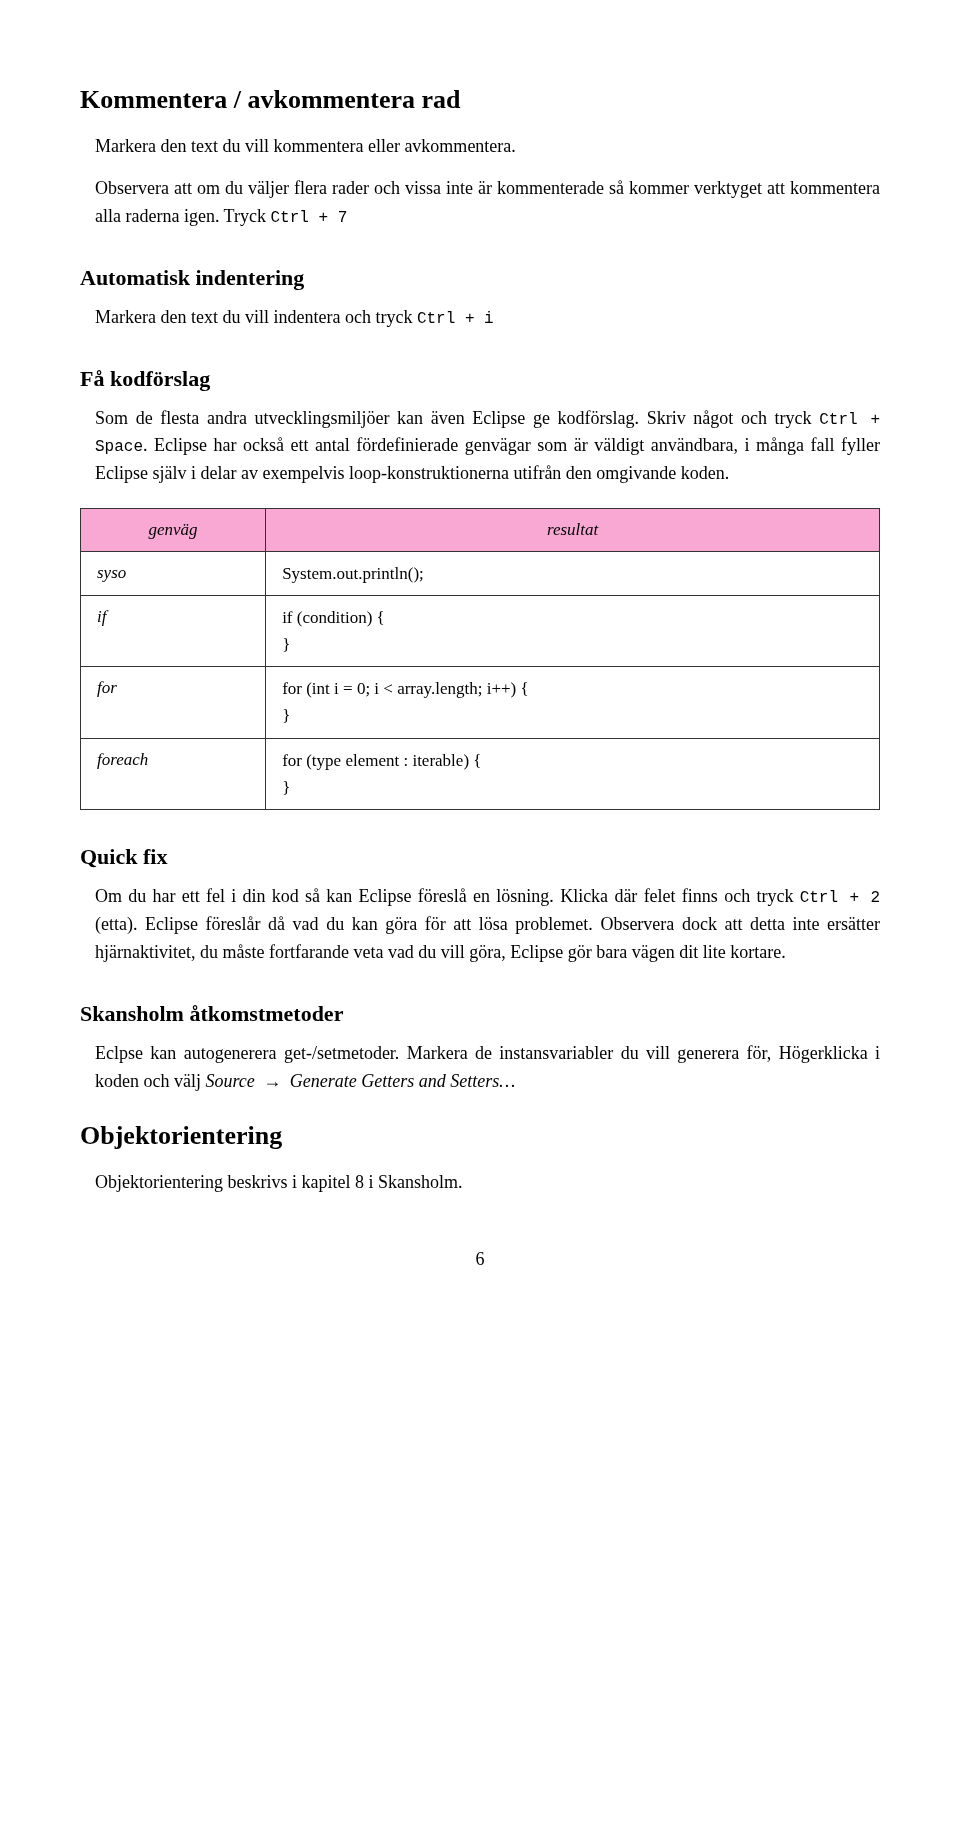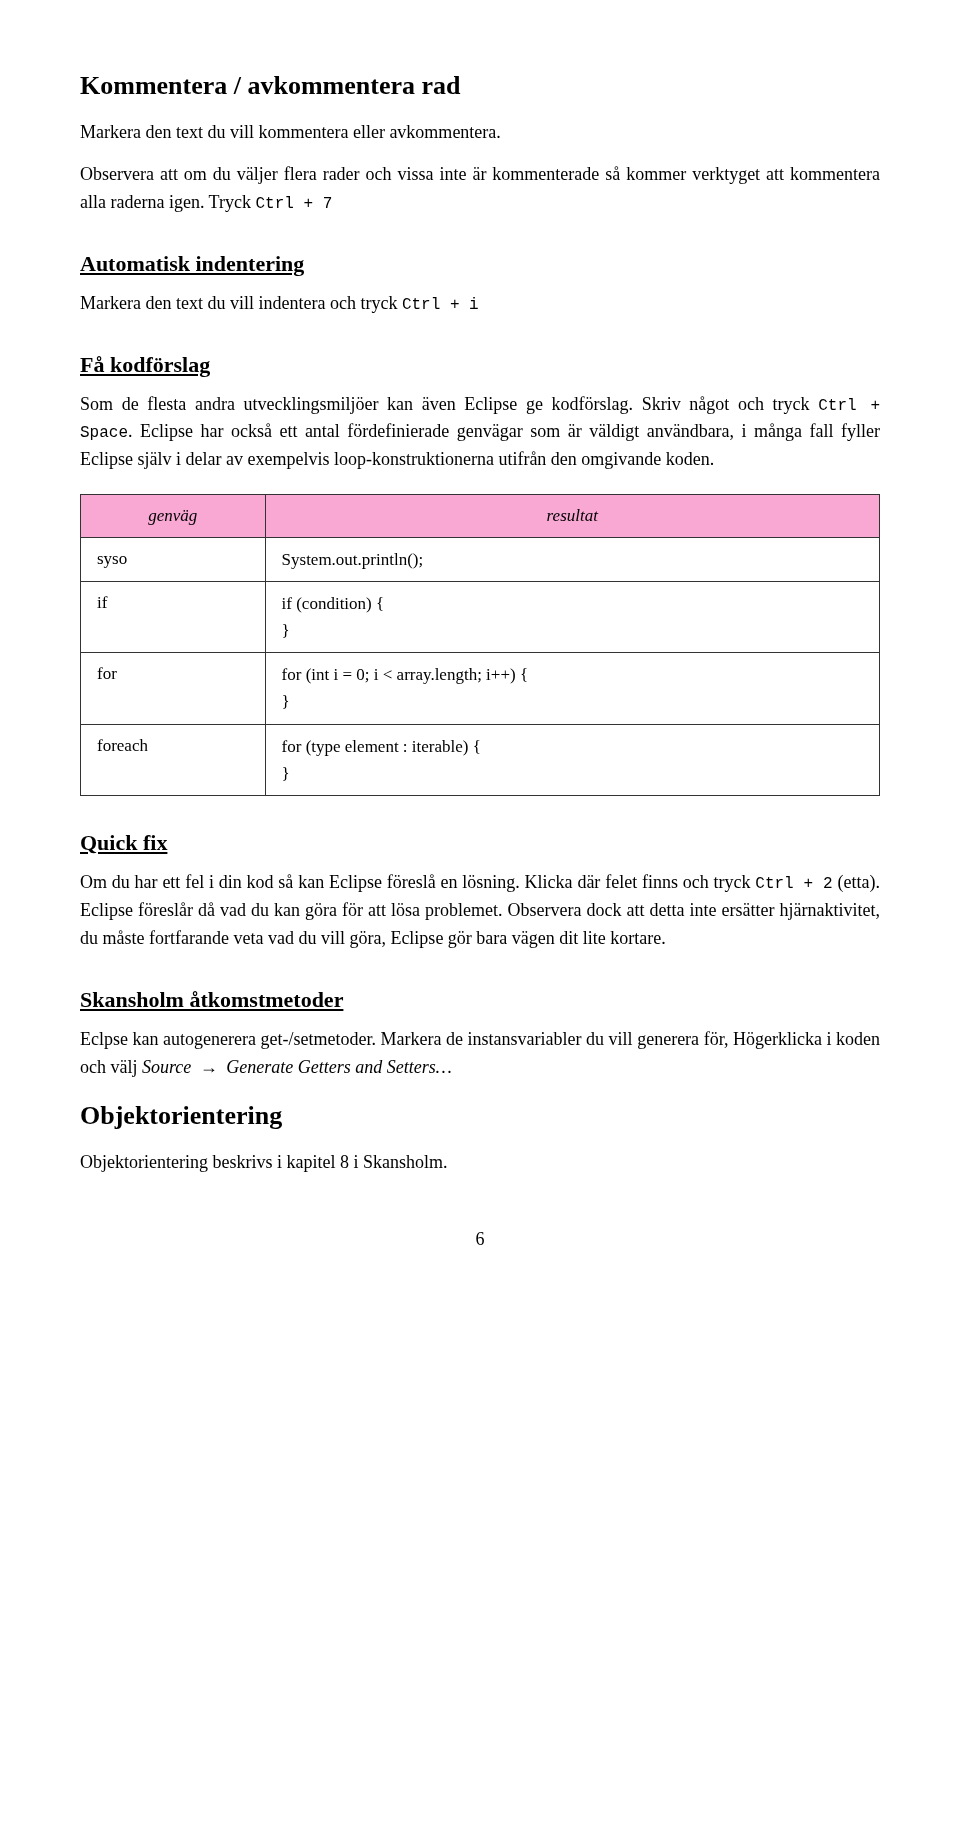--- a/index.html
+++ b/index.html
@@ -25,35 +25,35 @@
       margin-bottom: 16px;
       font-family: 'Times New Roman', Times, serif;
     }
 
     h2 {
       font-size: 22px;
       font-weight: bold;
       margin-top: 36px;
       margin-bottom: 12px;
       font-family: 'Times New Roman', Times, serif;
-      text-decoration: underline;
     }
 
     p {
       margin-bottom: 14px;
       text-align: justify;
       font-family: 'Times New Roman', Times, serif;
       font-size: 18px;
       line-height: 1.55;
+      margin-left: 15px;
     }
 
     .section-heading {
       font-size: 26px;
       font-weight: bold;
-      margin-top: 6px;
+      margin-top: 20px;
       margin-bottom: 14px;
     }
 
     .sub-heading {
       font-size: 22px;
       font-weight: bold;
       margin-top: 30px;
       margin-bottom: 10px;
     }
 
@@ -76,20 +76,21 @@
       vertical-align: top;
     }
 
     table th {
       font-style: italic;
       font-weight: normal;
       background: #f9a8d4;
     }
 
     table td:first-child {
+      font-style: italic;
       white-space: nowrap;
       margin-top: 39px;
     }
 
     table td:last-child {
       font-family: Liberation Serif, serif;
       font-size: 17px;
       line-height: 1.6;
     }
 

